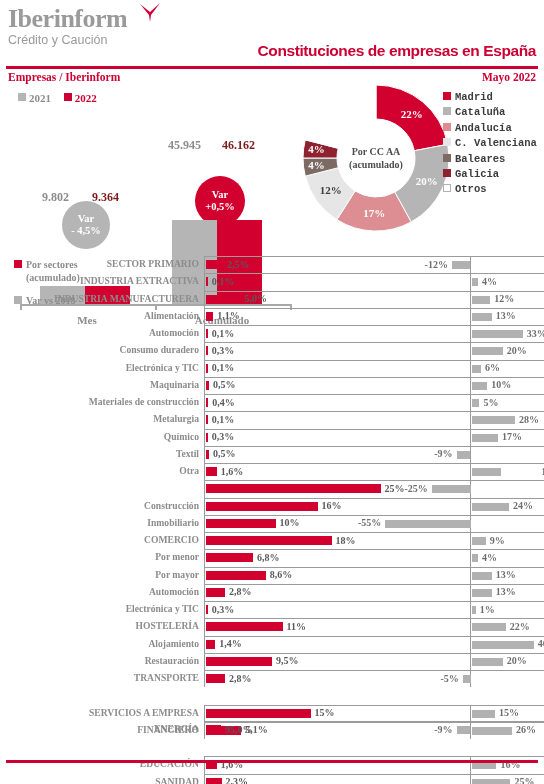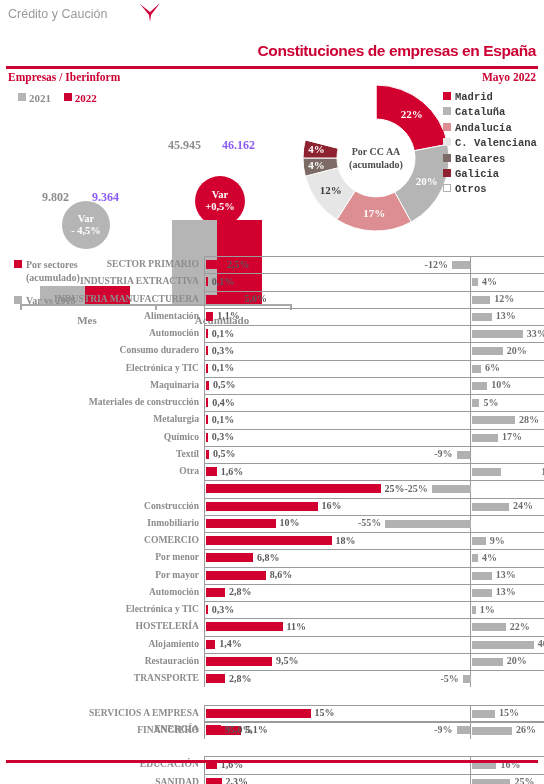--- a/index.html
+++ b/index.html
@@ -60,21 +60,21 @@
   .bubble {
     position:absolute; border-radius:50%;
     display:flex; flex-direction:column; align-items:center; justify-content:center;
     color:#ffffff; font-weight:bold; font-size:10.5px; line-height:12px; text-align:center;
   }
   #bubble-mes { left:62px; top:113px; width:48px; height:48px; background:#b5b5b5; }
   #bubble-acu { left:195px; top:88px; width:50px; height:50px; background:#d1002f; }
 
   .grp-val { position:absolute; font-weight:bold; font-size:12px; }
   .v-gray { color:#8c8c8c; }
-  .v-red { color:#8b5cf6; }
+  .v-red { color:#7f1d1d; }
 
   .bar { position:absolute; bottom:0; }
   .bar.g { background:#b5b5b5; }
   .bar.r { background:#d1002f; }
 
   #plotarea { position:absolute; left:20px; top:90px; width:270px; height:126px; }
   #axis { position:absolute; left:20px; top:216px; width:272px; height:1.5px; background:#a8a8a8; }
   .tickmark { position:absolute; top:216px; width:1.5px; height:6px; background:#a8a8a8; }
   .cat-label { position:absolute; top:226px; font-weight:bold; font-size:11px; color:#8c8c8c; text-align:center; }
 
@@ -120,20 +120,21 @@
   #sec-legend .sw { display:inline-block; width:8px; height:8px; margin-right:4px; vertical-align:0px; }
   #sec-legend .red { background:#d1002f; }
   #sec-legend .gray { background:#b1b1b1; }
   #sec-legend .ind { margin-left:12px; display:block; }
 </style>
 </head>
 <body>
 
 <div id="header">
   <div id="logo">
+    <div class="brand">Iberinform</div>
     <div class="sub">Crédito y Caución</div>
     <div class="mark">
       <svg width="22" height="20" viewBox="0 0 22 20" aria-hidden="true">
         <path d="M1 1 L11 9 L21 0 L12 12 L11 19 L10 12 Z" fill="#d0003c"></path>
       </svg>
     </div>
   </div>
   <div id="main-title">Constituciones de empresas en España</div>
 </div>
 <div class="rule-red" id="rule-top"></div>

